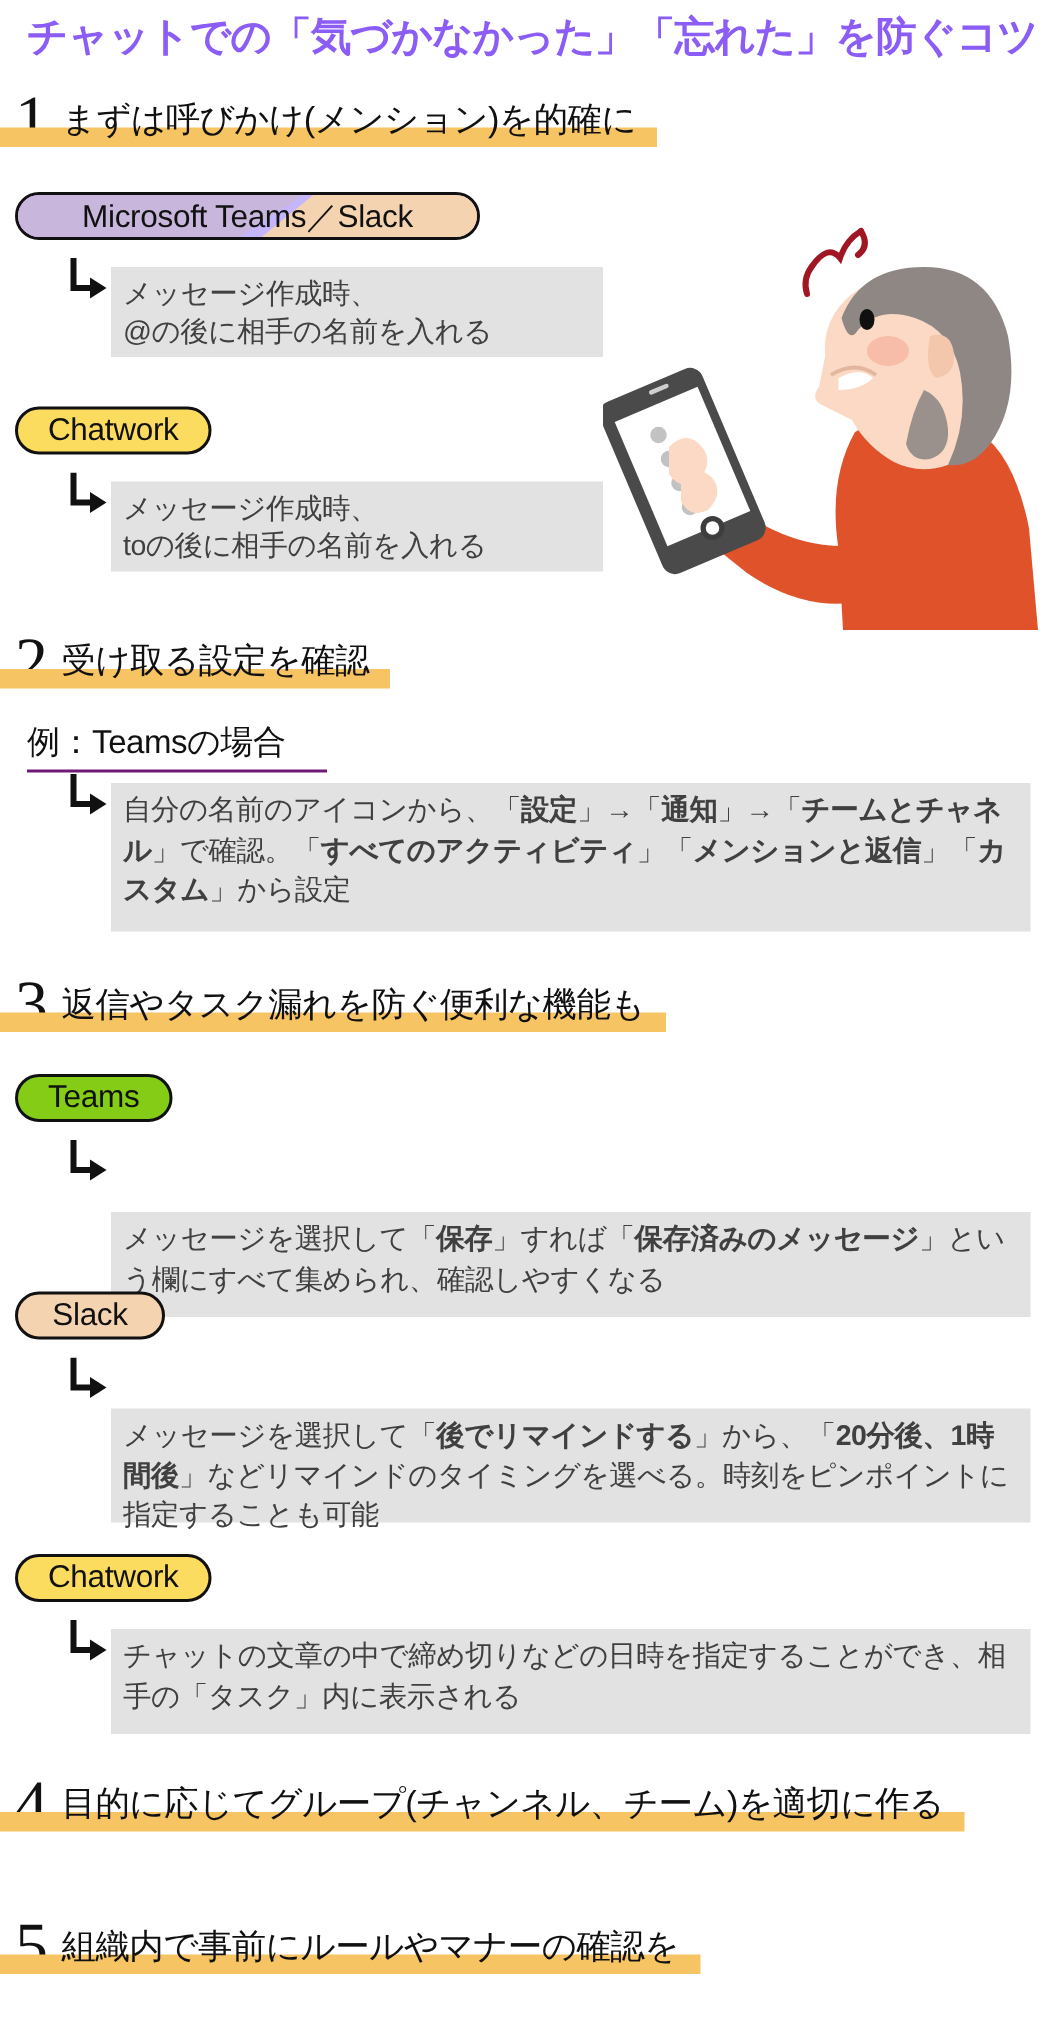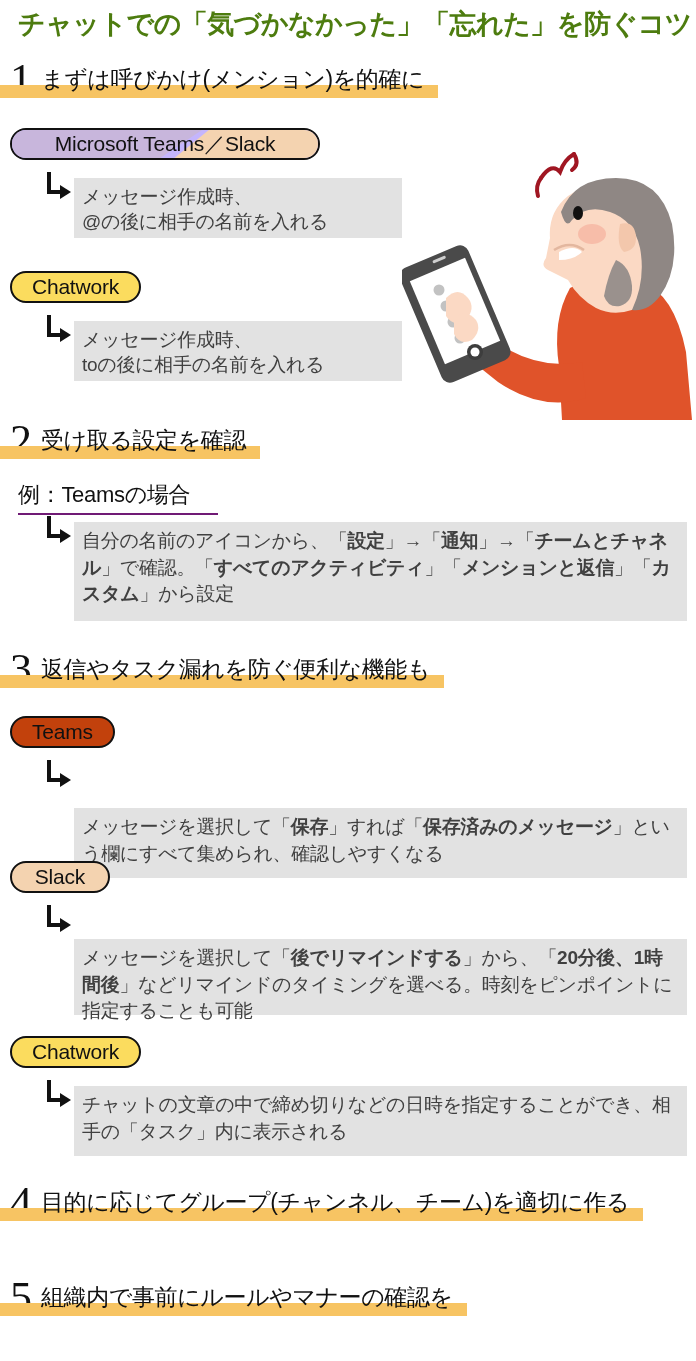--- a/index.html
+++ b/index.html
@@ -19,21 +19,21 @@
   
   .page-title {
     position: absolute;
     left: 18px;
     top: 6px;
     width: 670px;
     font-size: 27px;
     font-weight: 700;
     letter-spacing: -0.5px;
     white-space: nowrap;
-    color: #4d7c0f;
+    color: #8b5cf6;
   }
 
   
   .step {
     position: absolute;
     left: 10px;
     display: flex;
     align-items: flex-end;
   }
   .step-num {
@@ -208,21 +208,21 @@
 <div class="gbox" style="left:74px; top:522px; width:613px; height:99px; line-height:1.4;">自分の名前のアイコンから、「<b>設定</b>」→「<b>通知</b>」→「<b>チームとチャネル</b>」で確認。「<b>すべてのアクティビティ</b>」「<b>メンションと返信</b>」「<b>カスタム</b>」から設定</div>
 
 <div class="step" style="top:652px;">
   <span class="step-num">3</span>
   <span class="step-text-wrap">
     <span class="hl"></span>
     <span class="step-text">返信やタスク漏れを防ぐ便利な機能も</span>
   </span>
 </div>
 
-<div class="pill" style="left:10px; top:716px; width:105px; background:#c2410c;">
+<div class="pill" style="left:10px; top:716px; width:105px; background:#84cc16;">
   <span class="pill-label">Teams</span>
 </div>
 
 <div class="elbow" style="left:46px; top:760px;">
   <svg width="26" height="30" viewBox="0 0 26 30">
     <path d="M3 0 L3 20 L16 20" stroke="#111" stroke-width="4" fill="none"></path>
     <path d="M14 13 L25 20 L14 27 Z" fill="#111"></path>
   </svg>
 </div>
 

